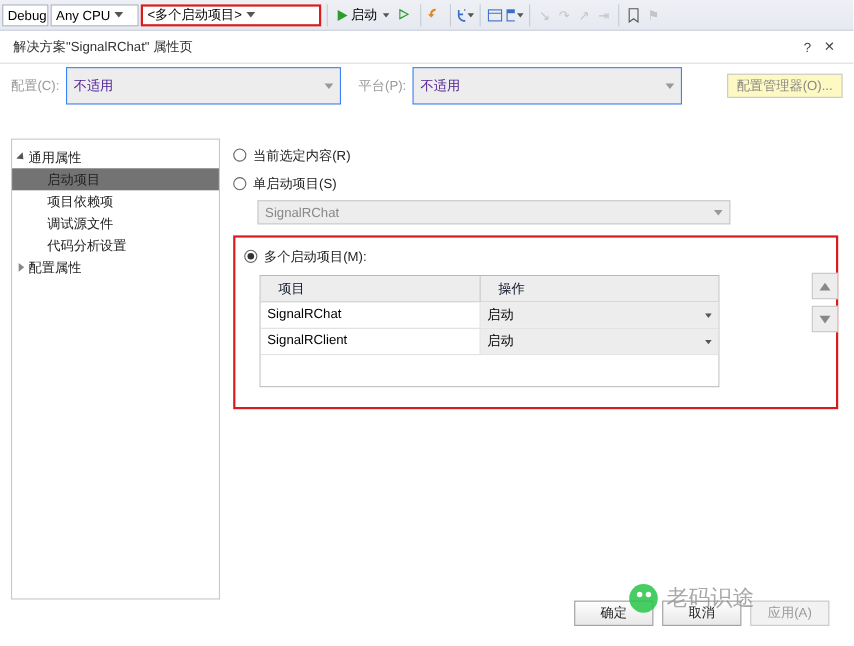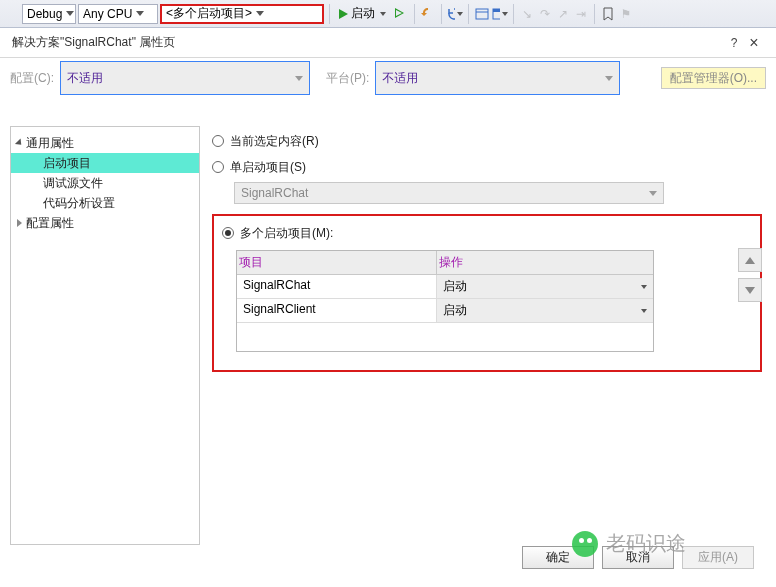--- a/index.html
+++ b/index.html
@@ -2,21 +2,21 @@
 <html><head>
 <meta charset="utf-8">
 <style>
   * { box-sizing: border-box; margin: 0; padding: 0; font-family: "Microsoft YaHei", "Segoe UI", sans-serif; font-size: 12px; }
   body { width: 776px; height: 587px; background: #fff; overflow: hidden; position: relative; }
 
   
   .toolbar { height: 28px; background: linear-gradient(#eef0f5,#e6e9f0); border-bottom: 1px solid #b8c0d0; display: flex; align-items: center; padding: 0 2px; gap: 2px; }
   .tb-combo { height: 20px; border: 1px solid #aab0c0; background: #fff; display: flex; align-items: center; padding: 0 4px; position: relative; }
   .tb-combo .caret { margin-left: 4px; width: 0; height: 0; border-left: 4px solid transparent; border-right: 4px solid transparent; border-top: 5px solid #555; }
-  .tb-combo.cfg { width: 54px; margin-left: 20px; }
+  .tb-combo.cfg { width: 42px; }
   .tb-combo.plat { width: 80px; }
   .tb-combo.startup { width: 164px; border: 2px solid #d81b1b; }
   .tb-sep { width: 1px; height: 20px; background: #c5cad6; margin: 0 3px; }
   .tb-btn { height: 20px; display: flex; align-items: center; padding: 0 4px; gap: 3px; }
   .play-green { width: 0; height: 0; border-left: 9px solid #2a9d2a; border-top: 5px solid transparent; border-bottom: 5px solid transparent; }
   .play-outline { width: 0; height: 0; border-left: 9px solid transparent; border-top: 5px solid transparent; border-bottom: 5px solid transparent; position: relative; }
   .play-outline::before { content:""; position:absolute; left:-10px; top:-6px; width:0;height:0;border-left:9px solid #2a9d2a;border-top:5px solid transparent;border-bottom:5px solid transparent; }
   .play-outline::after { content:""; position:absolute; left:-9px; top:-4px; width:0;height:0;border-left:6px solid #e6e9f0;border-top:3px solid transparent;border-bottom:3px solid transparent; }
   .tb-icon { width: 16px; height: 16px; display: flex; align-items: center; justify-content: center; color: #888; }
   .caret-sm { width:0;height:0;border-left:3px solid transparent;border-right:3px solid transparent;border-top:4px solid #555; margin-left:2px; }
@@ -35,33 +35,33 @@
   .combo-dim .caret { position: absolute; right: 6px; width:0;height:0;border-left:4px solid transparent;border-right:4px solid transparent;border-top:5px solid #999; }
   .btn-dim { height: 22px; border: 1px solid #c8c8c8; background: #fef9c3; color: #888; padding: 0 8px; display: flex; align-items: center; }
 
   .body-row { display: flex; position: absolute; top: 98px; left: 0; right: 0; bottom: 42px; }
   .tree { width: 190px; border: 1px solid #c8c8c8; margin: 0 8px 0 10px; padding: 6px 0; }
   .tree-item { display: flex; align-items: center; height: 20px; padding: 0 6px; gap: 4px; color: #222; }
   .tree-arrow { width: 10px; height: 10px; display: inline-block; }
   .tree-arrow.exp { width:0;height:0;border-left:5px solid #555;border-top:4px solid transparent;border-bottom:4px solid transparent; transform: rotate(45deg); }
   .tree-arrow.col { width:0;height:0;border-left:5px solid transparent;border-top:4px solid transparent;border-bottom:4px solid transparent; border-left-color:#888; }
   .tree-child { padding-left: 32px; height: 20px; display: flex; align-items: center; color: #222; }
-  .tree-child.selected { background: #5eead4; }
+  .tree-child.selected { background: #737373; }
 
   .right-pane { flex: 1; padding: 4px 14px 4px 4px; position: relative; }
   .radio-row { display: flex; align-items: center; height: 22px; gap: 6px; color: #222; margin-bottom: 4px; }
   .radio { width: 12px; height: 12px; border: 1px solid #666; border-radius: 50%; display: inline-flex; align-items: center; justify-content: center; background:#fff;}
   .radio.sel::after { content:""; width:6px; height:6px; background:#333; border-radius:50%; }
   .single-combo { margin-left: 22px; width: 430px; height: 22px; border:1px solid #c8c8c8; background:#ededed; color:#888; display:flex; align-items:center; padding:0 6px; position:relative; margin-bottom:10px; }
   .single-combo .caret { position:absolute; right:6px; width:0;height:0;border-left:4px solid transparent;border-right:4px solid transparent;border-top:5px solid #999;}
 
   .multi-box { border: 2px solid #d81b1b; padding: 6px 8px 18px 8px; position: relative; }
   .grid { border: 1px solid #b8b8b8; margin-top: 6px; margin-left: 14px; width: 418px; }
   .grid-head { display:flex; background:#ededed; border-bottom:1px solid #c8c8c8; }
-  .gh-cell { padding: 3px 2px; border-right:1px solid #c8c8c8; color:#a21caf; }
+  .gh-cell { padding: 3px 16px; border-right:1px solid #c8c8c8; color:#0f172a; }
   .gh-cell.proj { width: 200px; }
   .gh-cell.act { flex:1; border-right:none; }
   .grid-row { display:flex; border-bottom:1px solid #dcdcdc; background:#fff; }
   .gr-cell { padding: 3px 6px; border-right:1px solid #dcdcdc; }
   .gr-cell.proj { width: 200px; }
   .gr-cell.act { flex:1; border-right:none; background:#ededed; display:flex; align-items:center; position:relative; }
   .gr-cell.act .caret { position:absolute; right:6px; width:0;height:0;border-left:3px solid transparent;border-right:3px solid transparent;border-top:4px solid #555;}
   .grid-empty { height: 28px; background:#fff; }
 
   .updn { position:absolute; right: -2px; top: 32px; display:flex; flex-direction:column; gap:6px; }
@@ -174,20 +174,23 @@
 
   <div class="body-row">
 
     <div class="tree">
       <div class="tree-item">
         <span class="tree-arrow exp"></span>
         <span>通用属性</span>
       </div>
       <div class="tree-child selected">
           <span>启动项目</span>
+        </div>
+      <div class="tree-child">
+          <span>项目依赖项</span>
         </div>
       <div class="tree-child">
           <span>调试源文件</span>
         </div>
       <div class="tree-child">
           <span>代码分析设置</span>
         </div>
       <div class="tree-item">
         <span class="tree-arrow col"></span>
         <span>配置属性</span>

